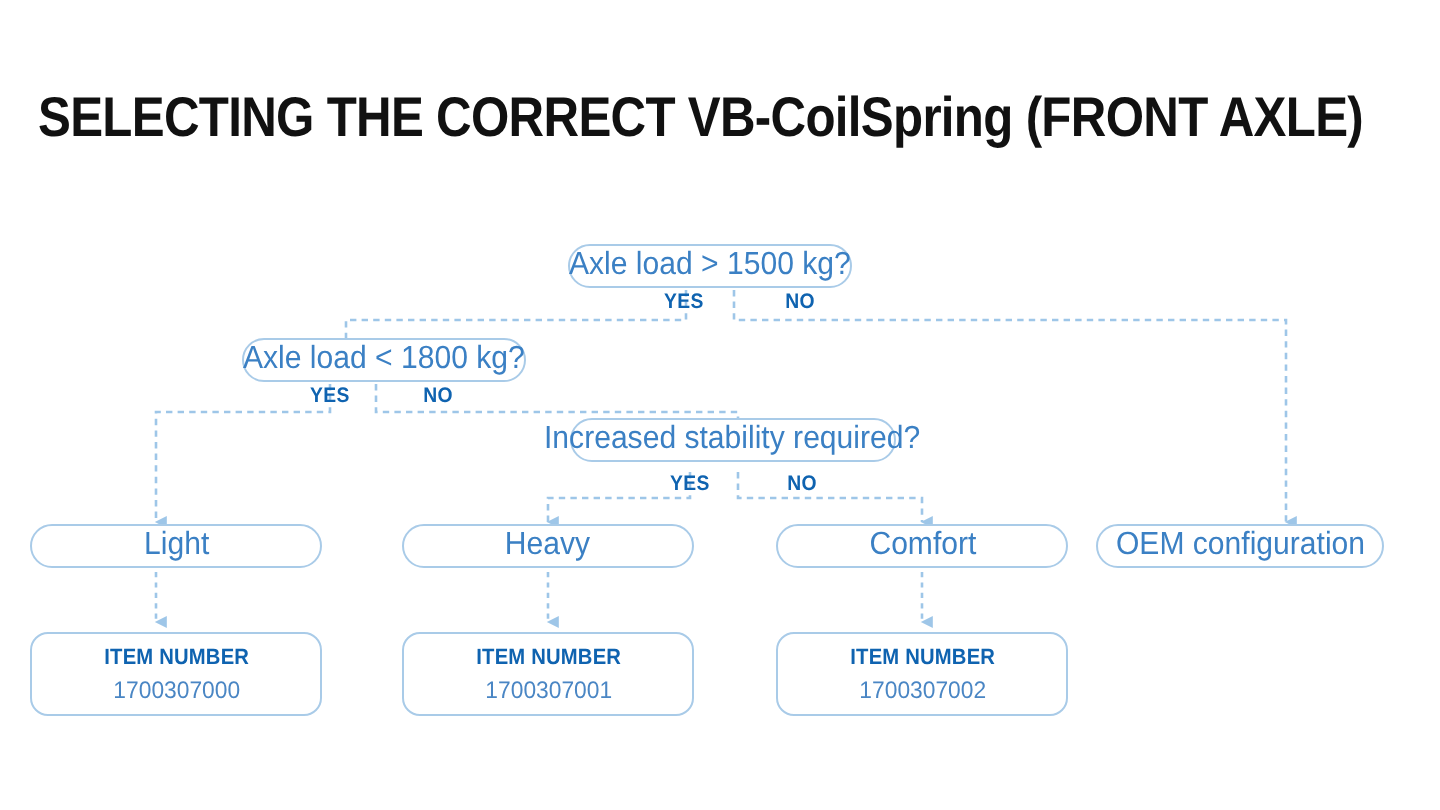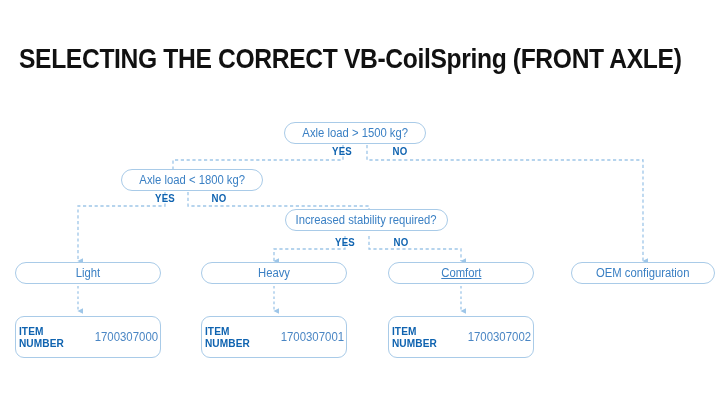--- a/index.html
+++ b/index.html
@@ -30,37 +30,38 @@
   .node{
     position:absolute;
     box-sizing:border-box;
     border:1.2px solid #a9cbe8;
     border-radius:40px;
     background:#ffffff;
     display:flex;
     align-items:center;
     justify-content:center;
     color:#3b80c4;
-    font-size:12px;
+    font-size:16px;
     line-height:1;
     white-space:nowrap;
   }
   .node.decision{ height:22px; }
   .node.result{ height:22px; }
   .node span{ transform:scaleX(0.94); transform-origin:center; display:inline-block;}
 
   .itembox{
     position:absolute;
     box-sizing:border-box;
     border:1.2px solid #a9cbe8;
     border-radius:9px;
     background:#ffffff;
     display:flex;
+    flex-direction:column;
     align-items:center;
-    justify-content:flex-end;
+    justify-content:center;
     gap:3px;
   }
   .itembox .it-label{
     font-size:11px;
     font-weight:bold;
     color:#0f63b0;
     letter-spacing:0.1px;
     transform:scaleX(0.92);
   }
   .itembox .it-value{
@@ -130,24 +131,24 @@
 </div>
 <div class="branchlabel" style="left:323px;top:236px;width:44px;text-align:center;">YES</div>
 <div class="branchlabel" style="left:379px;top:236px;width:44px;text-align:center;">NO</div>
 
 <div class="node result" style="left:15px;top:262px;width:146px;">
   <span>Light</span>
 </div>
 <div class="node result" style="left:201px;top:262px;width:146px;">
   <span>Heavy</span>
 </div>
-<div class="node result" style="left:388px;top:262px;width:146px;text-decoration:underline;">
+<div class="node result" style="left:388px;top:262px;width:146px;">
   <span>Comfort</span>
 </div>
-<div class="node result" style="left:571px;top:262px;width:144px;justify-content:center;">
+<div class="node result" style="left:548px;top:262px;width:144px;justify-content:center;">
   <span>OEM configuration</span>
 </div>
 
 <div class="itembox" style="left:15px;top:316px;width:146px;height:42px;">
   <div class="it-label">ITEM NUMBER</div>
   <div class="it-value">1700307000</div>
 </div>
 <div class="itembox" style="left:201px;top:316px;width:146px;height:42px;">
   <div class="it-label">ITEM NUMBER</div>
   <div class="it-value">1700307001</div>

